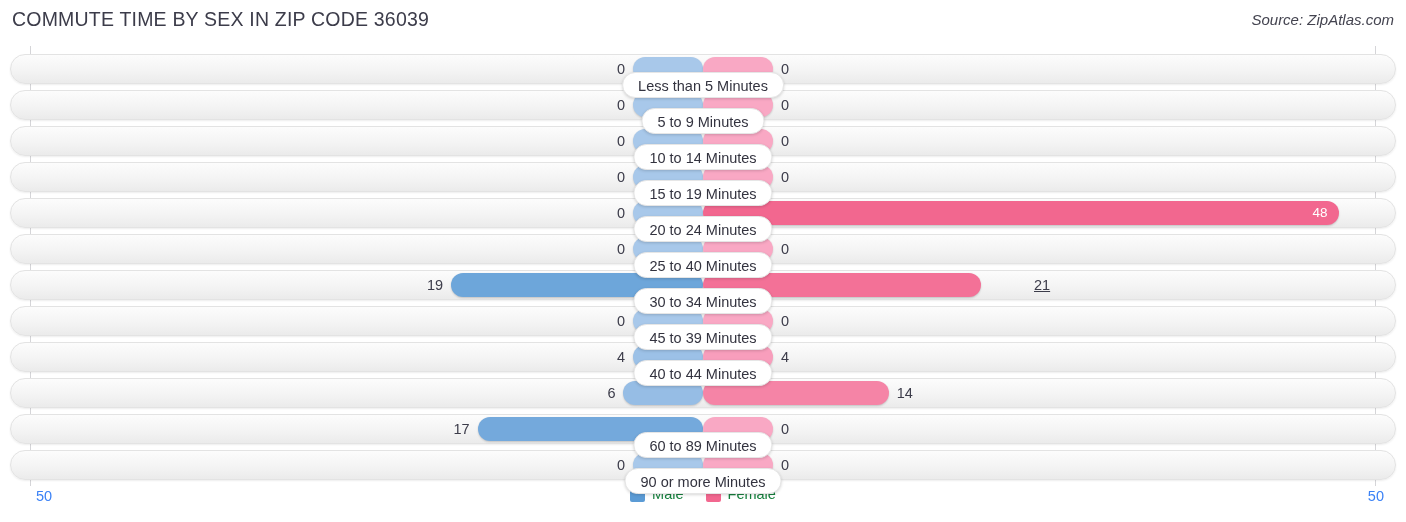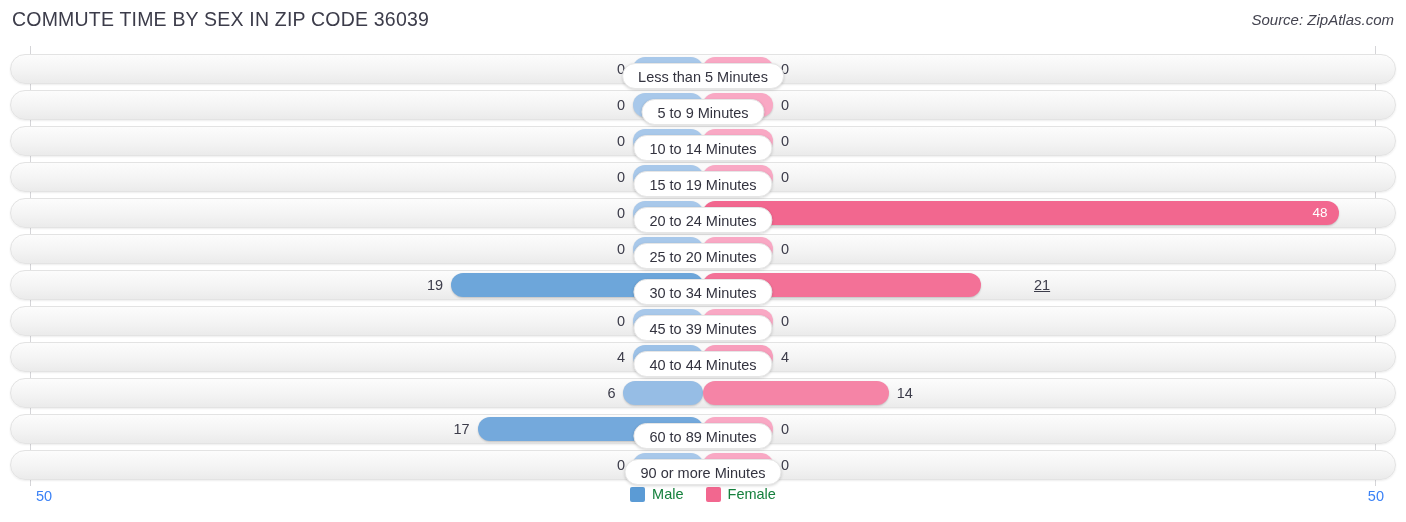--- a/index.html
+++ b/index.html
@@ -94,21 +94,21 @@
   .val-female { text-align: left; }
   .val-inside {
     color: #ffffff;
     font-size: 13.5px;
   }
 
   
   .cat-pill {
     position: absolute;
     left: 50%;
-    top: 9px;
+    top: 18px;
     transform: translateX(-50%);
     height: 26px;
     line-height: 26px;
     padding: 0 15px;
     border-radius: 13px;
     background: #ffffff;
     border: 1px solid #e6e6e6;
     box-shadow: 0 1px 3px rgba(0,0,0,0.16);
     font-size: 14.5px;
     color: #33333f;
@@ -199,21 +199,21 @@
           <div class="val val-male" style="right: 771px; width: 40px;">0</div>
           <div class="val val-female val-inside" style="left: 1289.48px; width: 28px; text-align: right;">48</div>
           <div class="cat-pill">20 to 24 Minutes</div>
         </div>
         <div class="row" style="top: 188px;">
           <div class="track"></div>
           <div class="bar bar-male" style="width: 70px; background: rgb(168, 200, 234);"></div>
           <div class="bar bar-female" style="width: 70px; background: rgb(249, 168, 196);"></div>
           <div class="val val-male" style="right: 771px; width: 40px;">0</div>
           <div class="val val-female" style="left: 771px; width: 40px;">0</div>
-          <div class="cat-pill">25 to 20 Minutes</div>
+          <div class="cat-pill">25 to 40 Minutes</div>
         </div>
         <div class="row" style="top: 224px;">
           <div class="track"></div>
           <div class="bar bar-male" style="width: 251.94px; background: rgb(109, 166, 218);"></div>
           <div class="bar bar-female" style="width: 278.46px; background: rgb(243, 113, 151);"></div>
           <div class="val val-male" style="right: 952.94px; width: 40px;">19</div>
           <div class="val val-female" style="left: 1024px; width: 40px; text-decoration: underline;">21</div>
           <div class="cat-pill">30 to 34 Minutes</div>
         </div>
         <div class="row" style="top: 260px;">

